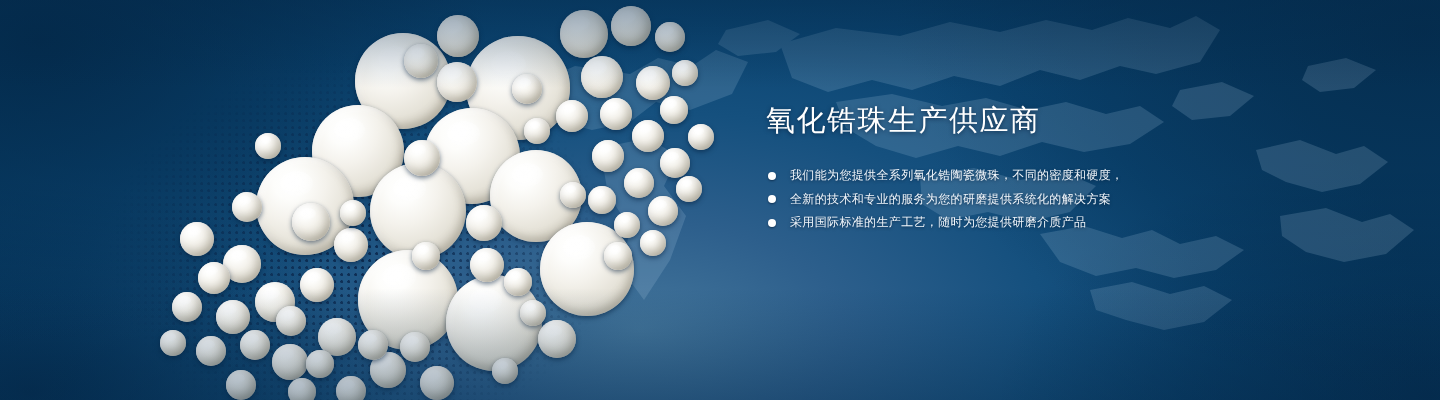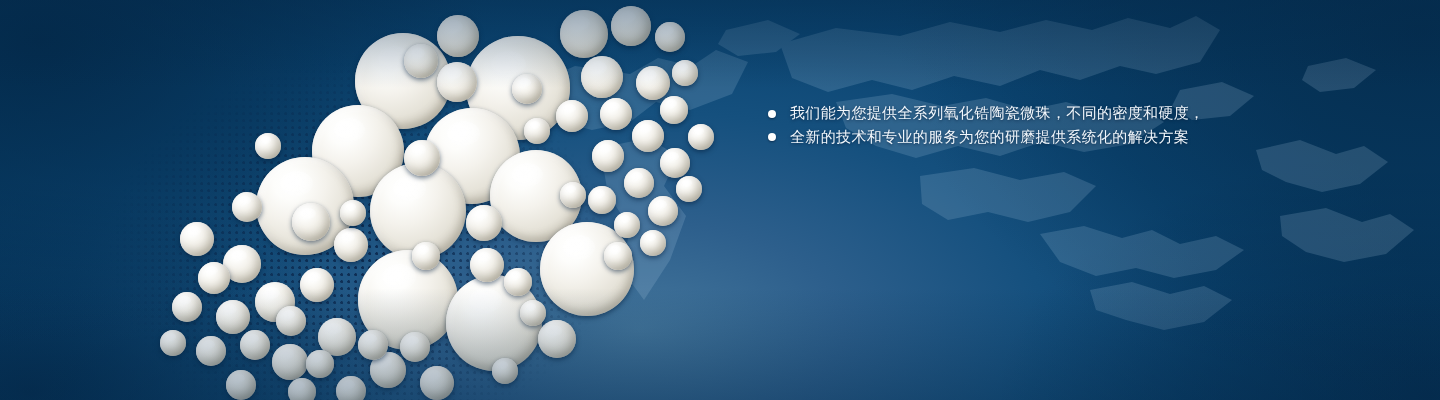--- a/index.html
+++ b/index.html
@@ -85,21 +85,21 @@
     font-weight:400;
     text-shadow:0 1px 4px rgba(0,22,48,.65);
     margin-bottom:26px;
     padding-left:4px;
   }
   .bullets{ list-style:none; }
   .bullet{
     position:relative;
     padding-left:28px;
     color:#f2f7fc;
-    font-size:15px;
+    font-size:12px;
     line-height:22.5px;
     letter-spacing:.35px;
     text-shadow:0 1px 3px rgba(0,20,45,.6);
     margin-bottom:1px;
   }
   .dot{
     position:absolute; left:6px; top:7.5px;
     width:8px; height:8px; border-radius:50%;
     background:#ffffff;
     box-shadow:0 1px 2px rgba(0,20,45,.55);
@@ -205,30 +205,35 @@
     <div class="bead sm" style="left:255px;top:133px;width:26px;height:26px;"></div>
     <div class="bead sm" style="left:504px;top:268px;width:28px;height:28px;"></div>
     <div class="bead sm" style="left:520px;top:300px;width:26px;height:26px;"></div>
     <div class="bead sm" style="left:492px;top:358px;width:26px;height:26px;"></div>
   </div>
 
   <div class="bg-vignette"></div>
 
   <div class="copy">
 
+    <div class="headline">氧化锆珠生产供应商</div>
 
     <ul class="bullets">
 
       <li class="bullet">
         <span class="dot"></span>
         <span>我们能为您提供全系列氧化锆陶瓷微珠，不同的密度和硬度，</span>
       </li>
 
       <li class="bullet">
         <span class="dot"></span>
         <span>全新的技术和专业的服务为您的研磨提供系统化的解决方案</span>
       </li>
 
+      <li class="bullet">
+        <span class="dot"></span>
+        <span>采用国际标准的生产工艺，随时为您提供研磨介质产品</span>
+      </li>
 
     </ul>
   </div>
 
 </div>
 
 </body></html>

